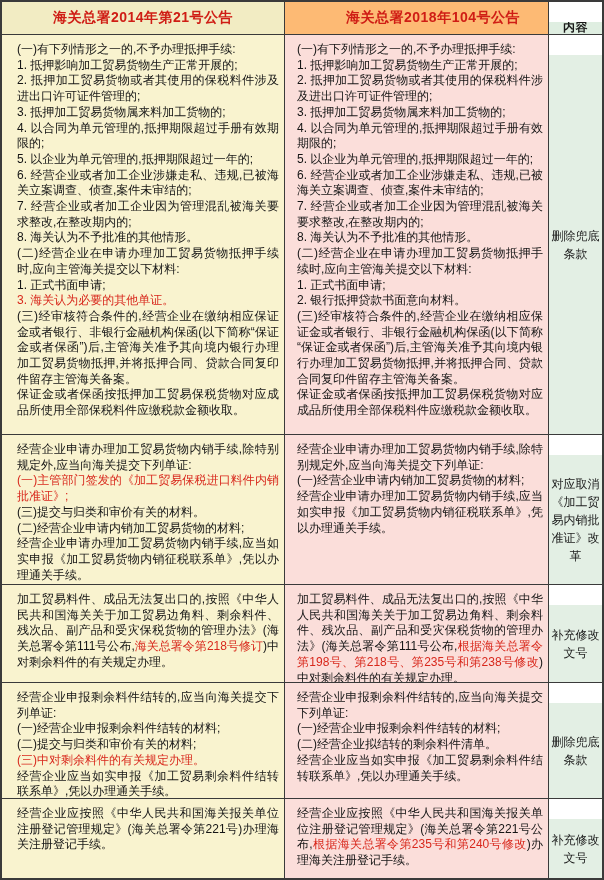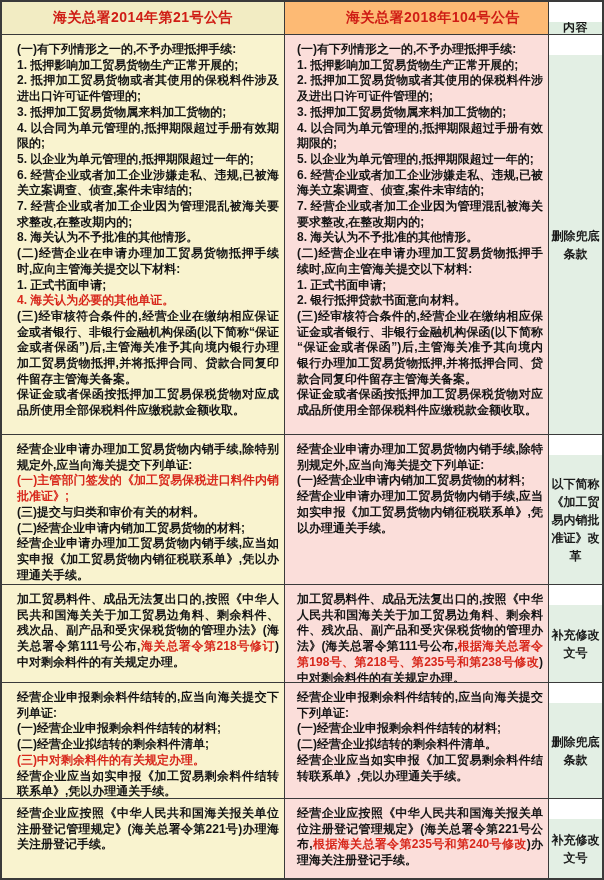--- a/index.html
+++ b/index.html
@@ -11,21 +11,21 @@
     display:grid;
     grid-template-columns:283px 264px 53px;
     grid-template-rows:33px 400px 150px 98px 116px 79px;
   }
   .cell{
     box-sizing:border-box;
     border-right:1px solid #3a3a3a;
     border-bottom:1px solid #3a3a3a;
     overflow:hidden;
     font-size:12px;
-    font-weight:700;
+    font-weight:400;
     color:#151515;
     line-height:15.7px;
   }
   .last-col{border-right:none;margin-top:20px;}
   .last-row{border-bottom:none;}
   
   .col-old{background:#f9f3cf;}
   .col-new{background:#fbdeda;}
   .col-note{background:#e3efe4;}
   .hdr-old{background:#f2ecc3;}
@@ -66,21 +66,21 @@
         <p class="para"><span class="seg">1. 抵押影响加工贸易货物生产正常开展的;</span></p>
         <p class="para"><span class="seg">2. 抵押加工贸易货物或者其使用的保税料件涉及进出口许可证件管理的;</span></p>
         <p class="para"><span class="seg">3. 抵押加工贸易货物属来料加工货物的;</span></p>
         <p class="para"><span class="seg">4. 以合同为单元管理的,抵押期限超过手册有效期限的;</span></p>
         <p class="para"><span class="seg">5. 以企业为单元管理的,抵押期限超过一年的;</span></p>
         <p class="para"><span class="seg">6. 经营企业或者加工企业涉嫌走私、违规,已被海关立案调查、侦查,案件未审结的;</span></p>
         <p class="para"><span class="seg">7. 经营企业或者加工企业因为管理混乱被海关要求整改,在整改期内的;</span></p>
         <p class="para"><span class="seg">8. 海关认为不予批准的其他情形。</span></p>
         <p class="para"><span class="seg">(二)经营企业在申请办理加工贸易货物抵押手续时,应向主管海关提交以下材料:</span></p>
         <p class="para"><span class="seg">1. 正式书面申请;</span></p>
-        <p class="para"><span class="seg red">4. 海关认为必要的其他单证。</span></p>
+        <p class="para"><span class="seg red">3. 海关认为必要的其他单证。</span></p>
         <p class="para"><span class="seg">(三)经审核符合条件的,经营企业在缴纳相应保证金或者银行、非银行金融机构保函(以下简称“保证金或者保函”)后,主管海关准予其向境内银行办理加工贸易货物抵押,并将抵押合同、贷款合同复印件留存主管海关备案。</span></p>
         <p class="para"><span class="seg">保证金或者保函按抵押加工贸易保税货物对应成品所使用全部保税料件应缴税款金额收取。</span></p>
       </div>
     <div class="cell body-cell new-side col-new">
         <p class="para"><span class="seg">(一)有下列情形之一的,不予办理抵押手续:</span></p>
         <p class="para"><span class="seg">1. 抵押影响加工贸易货物生产正常开展的;</span></p>
         <p class="para"><span class="seg">2. 抵押加工贸易货物或者其使用的保税料件涉及进出口许可证件管理的;</span></p>
         <p class="para"><span class="seg">3. 抵押加工贸易货物属来料加工货物的;</span></p>
         <p class="para"><span class="seg">4. 以合同为单元管理的,抵押期限超过手册有效期限的;</span></p>
         <p class="para"><span class="seg">5. 以企业为单元管理的,抵押期限超过一年的;</span></p>
@@ -100,34 +100,34 @@
         <p class="para"><span class="seg red">(一)主管部门签发的《加工贸易保税进口料件内销批准证》;</span></p>
         <p class="para"><span class="seg">(三)提交与归类和审价有关的材料。</span></p>
         <p class="para"><span class="seg">(二)经营企业申请内销加工贸易货物的材料;</span></p>
         <p class="para"><span class="seg">经营企业申请办理加工贸易货物内销手续,应当如实申报《加工贸易货物内销征税联系单》,凭以办理通关手续。</span></p>
       </div>
     <div class="cell body-cell new-side col-new">
         <p class="para"><span class="seg">经营企业申请办理加工贸易货物内销手续,除特别规定外,应当向海关提交下列单证:</span></p>
         <p class="para"><span class="seg">(一)经营企业申请内销加工贸易货物的材料;</span></p>
         <p class="para"><span class="seg">经营企业申请办理加工贸易货物内销手续,应当如实申报《加工贸易货物内销征税联系单》,凭以办理通关手续。</span></p>
       </div>
-    <div class="cell note-cell col-note last-col">以下简称《加工贸易内销批准证》改革</div>
+    <div class="cell note-cell col-note last-col">对应取消《加工贸易内销批准证》改革</div>
 
     <div class="cell body-cell col-old">
         <p class="para"><span class="seg">加工贸易料件、成品无法复出口的,按照《中华人民共和国海关关于加工贸易边角料、剩余料件、残次品、副产品和受灾保税货物的管理办法》(海关总署令第111号公布,</span><span class="seg red">海关总署令第218号修订</span><span class="seg">)中对剩余料件的有关规定办理。</span></p>
       </div>
     <div class="cell body-cell new-side col-new">
         <p class="para"><span class="seg">加工贸易料件、成品无法复出口的,按照《中华人民共和国海关关于加工贸易边角料、剩余料件、残次品、副产品和受灾保税货物的管理办法》(海关总署令第111号公布,</span><span class="seg red">根据海关总署令第198号、第218号、第235号和第238号修改</span><span class="seg">)中对剩余料件的有关规定办理。</span></p>
       </div>
     <div class="cell note-cell col-note last-col">补充修改文号</div>
 
     <div class="cell body-cell col-old">
         <p class="para"><span class="seg">经营企业申报剩余料件结转的,应当向海关提交下列单证:</span></p>
         <p class="para"><span class="seg">(一)经营企业申报剩余料件结转的材料;</span></p>
-        <p class="para"><span class="seg">(二)经营企业拟结转的剩余料件清单;</span></p>
+        <p class="para"><span class="seg">(二)提交与归类和审价有关的材料;</span></p>
         <p class="para"><span class="seg red">(三)中对剩余料件的有关规定办理。</span></p>
         <p class="para"><span class="seg">经营企业应当如实申报《加工贸易剩余料件结转联系单》,凭以办理通关手续。</span></p>
       </div>
     <div class="cell body-cell new-side col-new">
         <p class="para"><span class="seg">经营企业申报剩余料件结转的,应当向海关提交下列单证:</span></p>
         <p class="para"><span class="seg">(一)经营企业申报剩余料件结转的材料;</span></p>
         <p class="para"><span class="seg">(二)经营企业拟结转的剩余料件清单。</span></p>
         <p class="para"><span class="seg">经营企业应当如实申报《加工贸易剩余料件结转联系单》,凭以办理通关手续。</span></p>
       </div>
     <div class="cell note-cell col-note last-col">删除兜底条款</div>

